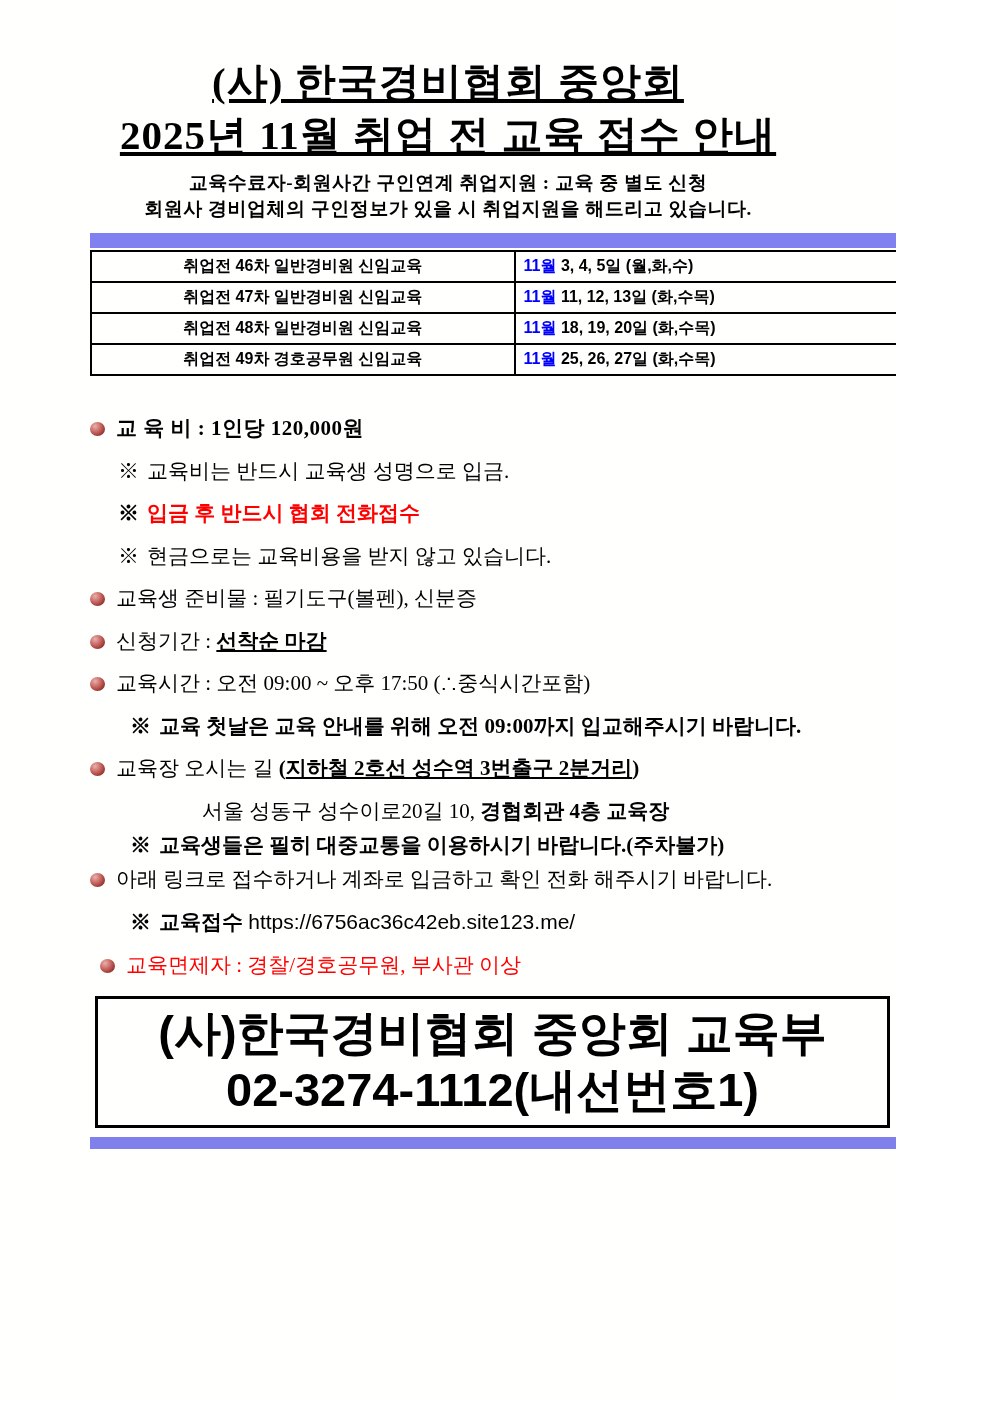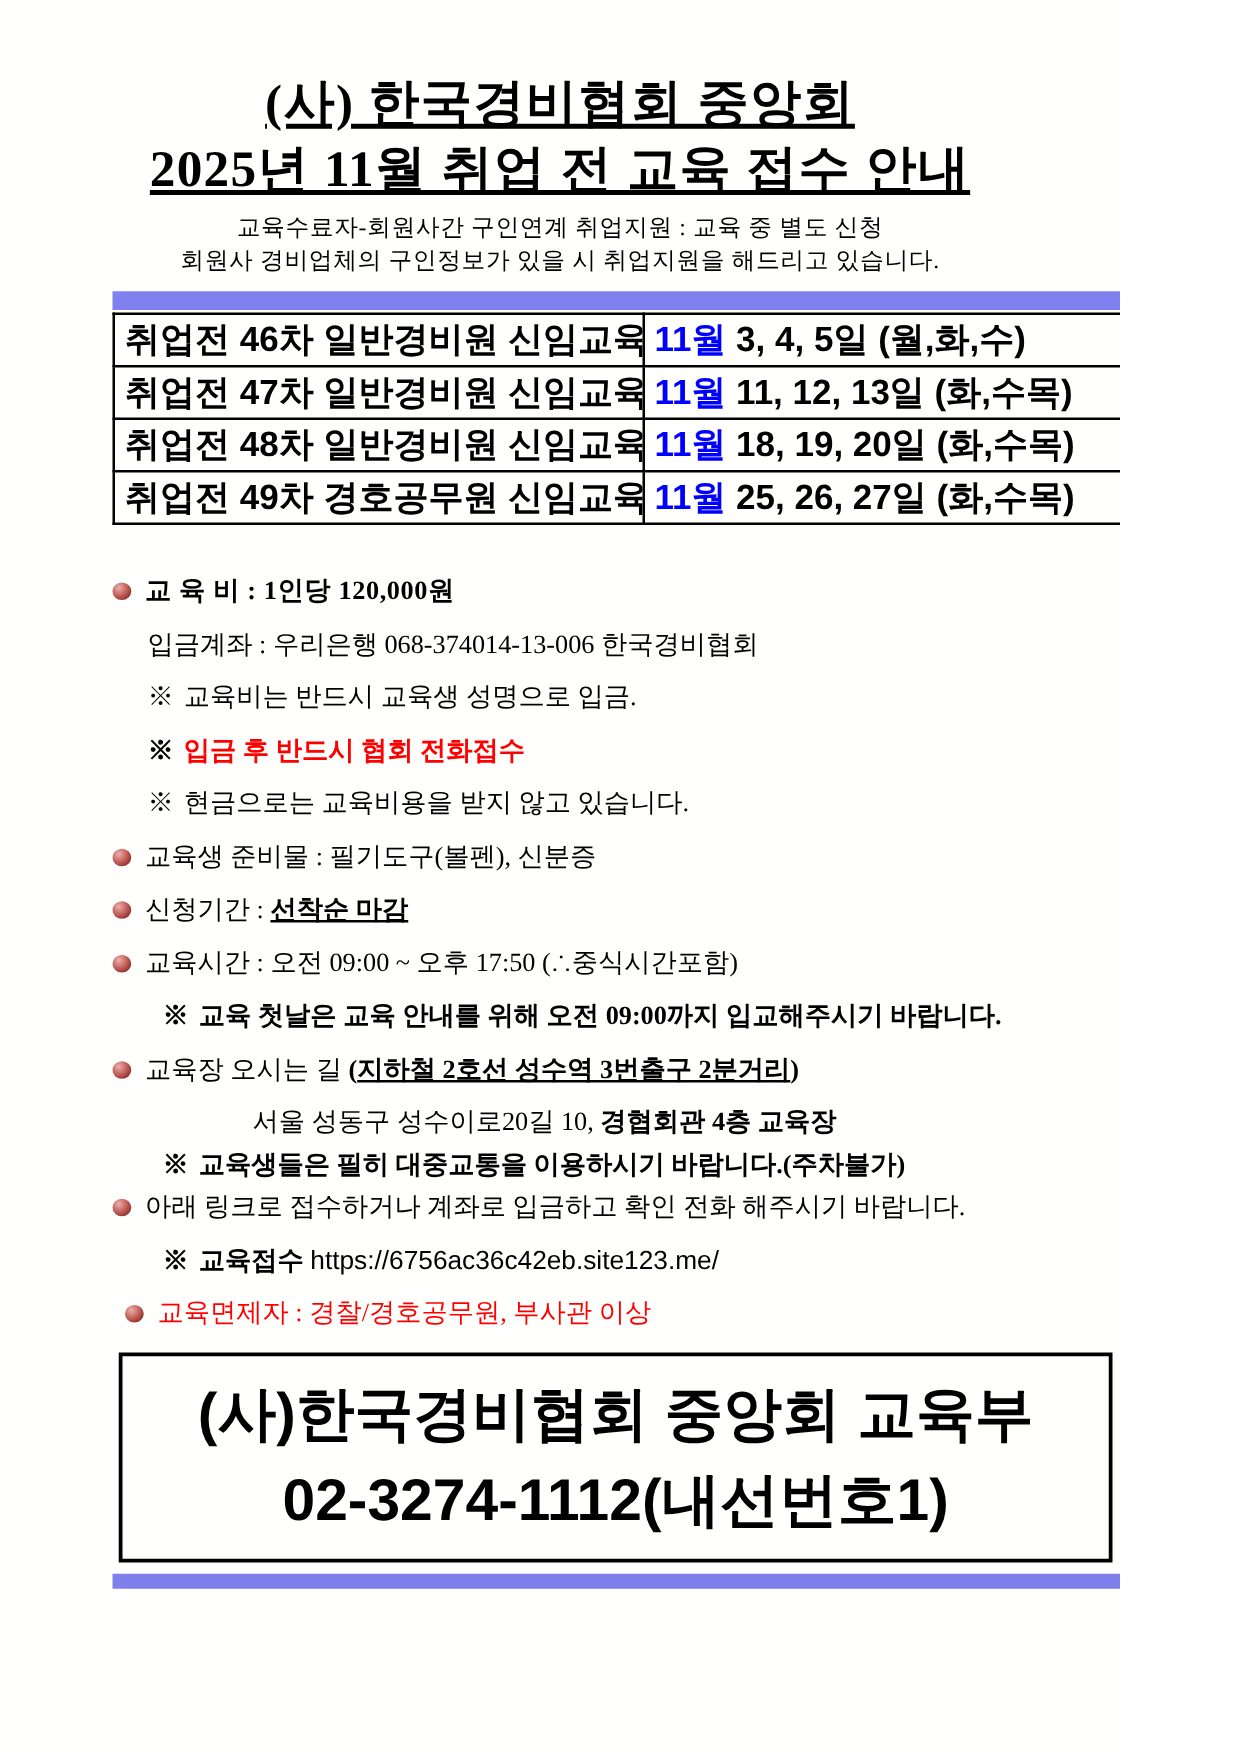--- a/index.html
+++ b/index.html
@@ -13,21 +13,21 @@
   }
   
   .header{padding-top:56px;text-align:center;}
   .title-line{
     font-size:41px;font-weight:bold;line-height:53px;
     text-decoration:underline;
     letter-spacing:1px;
     margin:0;
   }
   .subtitle-line{
-    font-size:19px;font-weight:normal;line-height:26px;margin:0;
+    font-size:19px;font-weight:bold;line-height:26px;margin:0;
     letter-spacing:0.5px;
   }
   .subtitle-block{margin-top:8px;}
   
   .accent-bar-top{
     width:813px;height:15px;background:#8080f0;
     margin:11px 0 0 90px;
   }
   .accent-bar-bottom{
     width:815px;height:12px;background:#8080ec;
@@ -35,21 +35,21 @@
   }
   
   table.schedule{
     border-collapse:collapse;
     width:813px;margin:2px 0 0 90px;
     table-layout:fixed;
   }
   table.schedule td{
     border:2px solid #000;
     font-family:"Liberation Sans","DejaVu Sans",sans-serif;
-    font-weight:bold;font-size:28px;
+    font-weight:bold;font-size:16px;
     height:27px;padding:1px 8px;
     white-space:nowrap;overflow:hidden;
   }
   td.course-cell{width:50%;text-align:center;}
   td.date-cell{text-align:left;padding-left:16px;margin-top:20px;}
   .month-blue{color:#0000ff;}
   
   .details{margin:41px 0 0 90px;font-size:21px;line-height:23px;}
   .line{margin-bottom:19.5px;white-space:nowrap;}
   .line.tight{margin-bottom:11px;}
@@ -70,21 +70,21 @@
   
   .footer-box{
     width:789px;margin:9px 0 0 95px;
     border:3px solid #000;
     text-align:center;
     padding:5px 0 7px 0;
   }
   .footer-line{
     font-family:"Liberation Sans","DejaVu Sans",sans-serif;
     font-weight:900;font-size:47px;line-height:57px;
-    letter-spacing:0px;margin:12px;
+    letter-spacing:0px;margin:0;
   }
 </style>
 </head>
 <body>
 
 <div class="doc">
 
   <div class="header">
     <h1 class="title-line">(사) 한국경비협회 중앙회</h1>
     <h1 class="title-line">2025년 11월 취업 전 교육 접수 안내</h1>
@@ -116,23 +116,20 @@
       </tr>
     </tbody>
   </table>
 
   <div class="details">
 
     <div class="line">
       <span class="sphere"></span><span class="fee-label">교 육 비 : 1인당 120,000원</span>
     </div>
 
-    <div class="line ind-note">
-      <span>입금계좌 : 우리은행 068-374014-13-006 한국경비협회</span>
-    </div>
 
     <div class="line ind-note">
       <span class="marker">※</span><span>교육비는 반드시 교육생 성명으로 입금.</span>
     </div>
 
     <div class="line ind-note">
       <span class="marker b">※</span><span class="red b">입금 후 반드시 협회 전화접수</span>
     </div>
 
 

